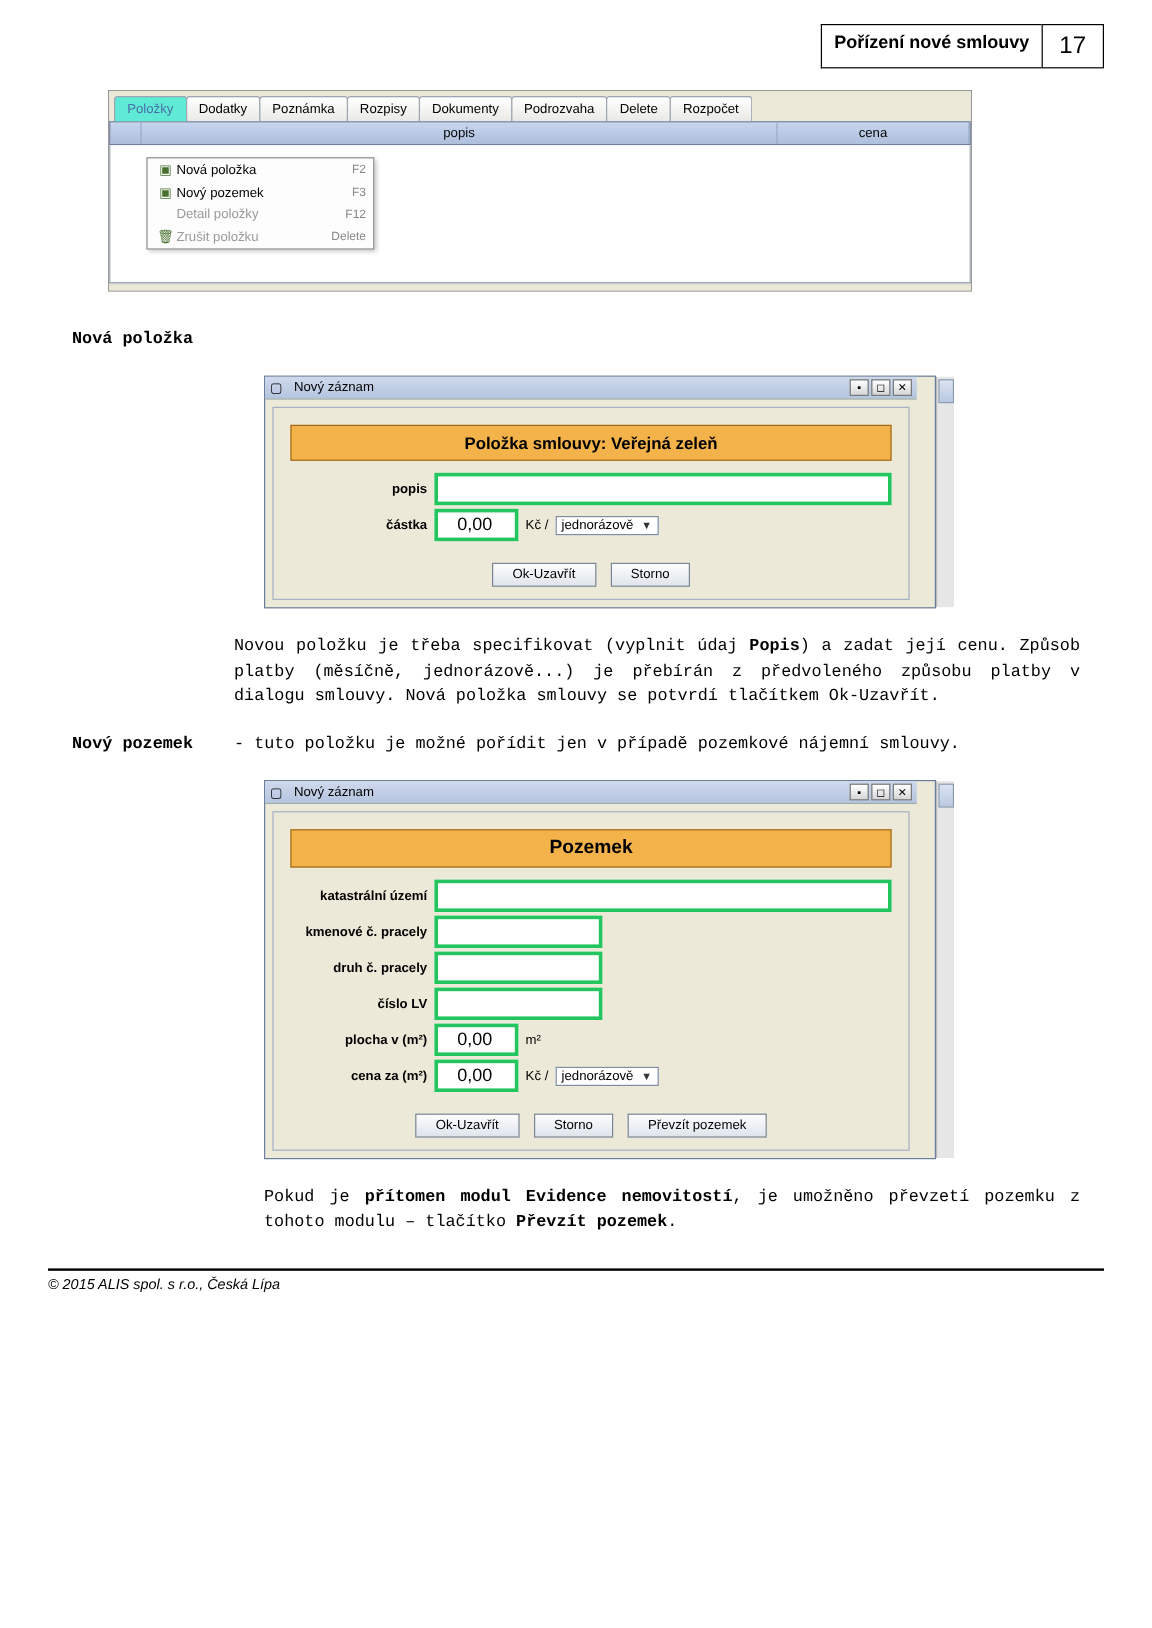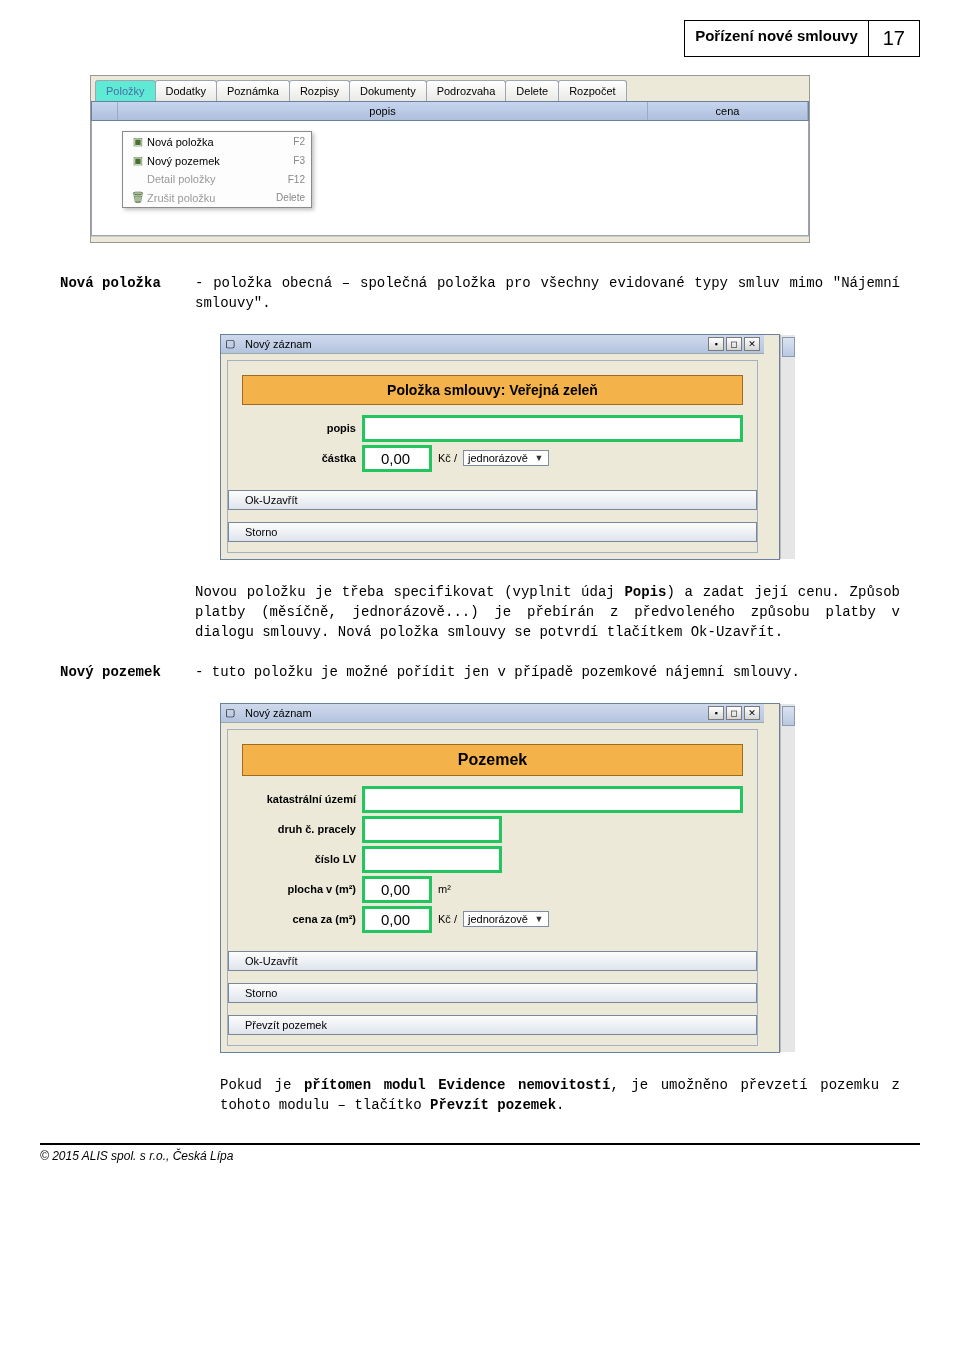--- a/index.html
+++ b/index.html
@@ -193,21 +193,20 @@
     text-align: center;
     color: #333;
     font-size: 9px;
     margin-left: 4px;
   }
   .dlg-buttons {
     display: flex;
     justify-content: center;
     gap: 12px;
     margin: 18px 0 10px 0;
-    flex-direction: column;
   }
   .dlg-btn {
     border: 1px solid #7a8798;
     background: linear-gradient(#fdfdfd,#dfe4ec);
     padding: 3px 16px;
     font-size: 11px;
     cursor: pointer;
   }
   .dlg-scroll {
     position: absolute;
@@ -291,21 +290,20 @@
         <span class="mi-sc">Delete</span>
       </div>
     </div>
   </div>
   <div class="shot-footer"></div>
 </div>
 
 <div class="defs">
   <div class="def-row">
     <div class="def-term">Nová položka</div>
-    <div class="def-body">- položka obecná – společná položka pro všechny evidované typy smluv mimo "Nájemní smlouvy".</div>
   </div>
 </div>
 
 <div class="dialog" style="position:relative;padding-right:15px;">
   <div class="dlg-titlebar">
     <span class="dlg-icon">▢</span>
     <span class="dlg-title">Nový záznam</span>
     <span class="win-btn">▪</span>
     <span class="win-btn">◻</span>
     <span class="win-btn">✕</span>
@@ -360,20 +358,24 @@
     <span class="win-btn">✕</span>
   </div>
   <div class="dlg-inner">
     <div class="banner" style="font-size:16px;">Pozemek</div>
 
     <div class="frow">
       <div class="flabel">katastrální území</div>
       <input type="text" style="flex: 1 1 0%;">
     </div>
     <div class="frow">
+      <div class="flabel">kmenové č. pracely</div>
+      <input type="text" style="width: 140px;">
+    </div>
+    <div class="frow">
       <div class="flabel">druh č. pracely</div>
       <input type="text" style="width: 140px;">
     </div>
     <div class="frow">
       <div class="flabel">číslo LV</div>
       <input type="text" style="width: 140px;">
     </div>
     <div class="frow">
       <div class="flabel">plocha v (m²)</div>
       <input type="text" style="width: 70px;" value="0,00">

